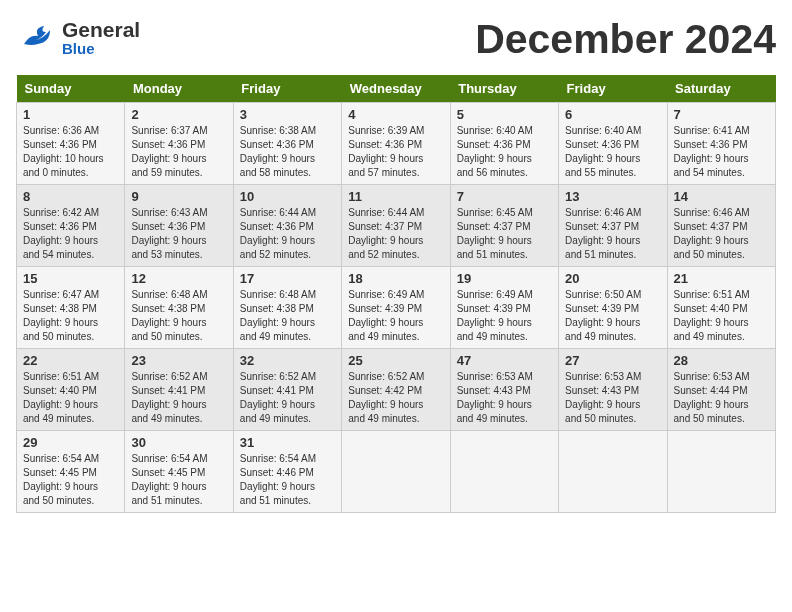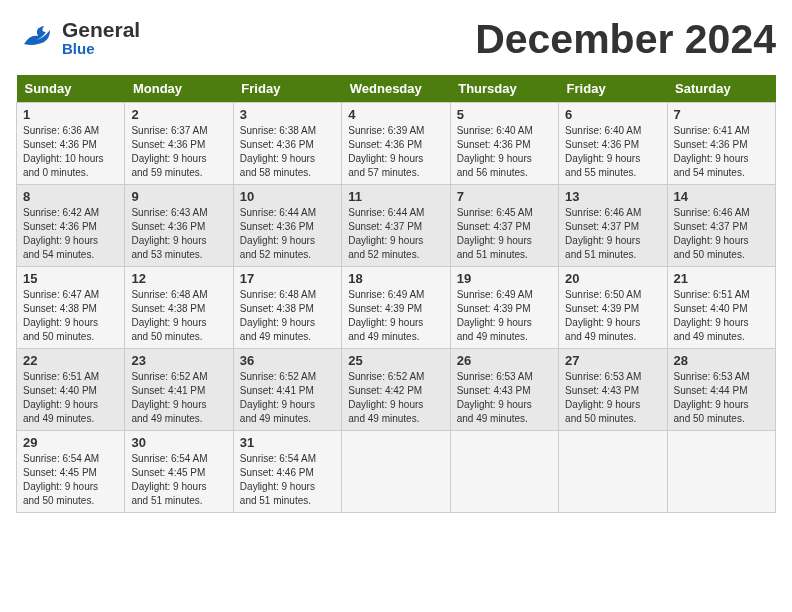--- a/index.html
+++ b/index.html
@@ -220,29 +220,29 @@
       <tr>
         <td>
           <span class="day-num">22</span>
           <div class="day-info">Sunrise: 6:51 AM<br>Sunset: 4:40 PM<br>Daylight: 9 hours<br>and 49 minutes.</div>
         </td>
         <td>
           <span class="day-num">23</span>
           <div class="day-info">Sunrise: 6:52 AM<br>Sunset: 4:41 PM<br>Daylight: 9 hours<br>and 49 minutes.</div>
         </td>
         <td>
-          <span class="day-num">36</span>
+          <span class="day-num">32</span>
           <div class="day-info">Sunrise: 6:52 AM<br>Sunset: 4:41 PM<br>Daylight: 9 hours<br>and 49 minutes.</div>
         </td>
         <td>
           <span class="day-num">25</span>
           <div class="day-info">Sunrise: 6:52 AM<br>Sunset: 4:42 PM<br>Daylight: 9 hours<br>and 49 minutes.</div>
         </td>
         <td>
-          <span class="day-num">26</span>
+          <span class="day-num">47</span>
           <div class="day-info">Sunrise: 6:53 AM<br>Sunset: 4:43 PM<br>Daylight: 9 hours<br>and 49 minutes.</div>
         </td>
         <td>
           <span class="day-num">27</span>
           <div class="day-info">Sunrise: 6:53 AM<br>Sunset: 4:43 PM<br>Daylight: 9 hours<br>and 50 minutes.</div>
         </td>
         <td>
           <span class="day-num">28</span>
           <div class="day-info">Sunrise: 6:53 AM<br>Sunset: 4:44 PM<br>Daylight: 9 hours<br>and 50 minutes.</div>
         </td>

